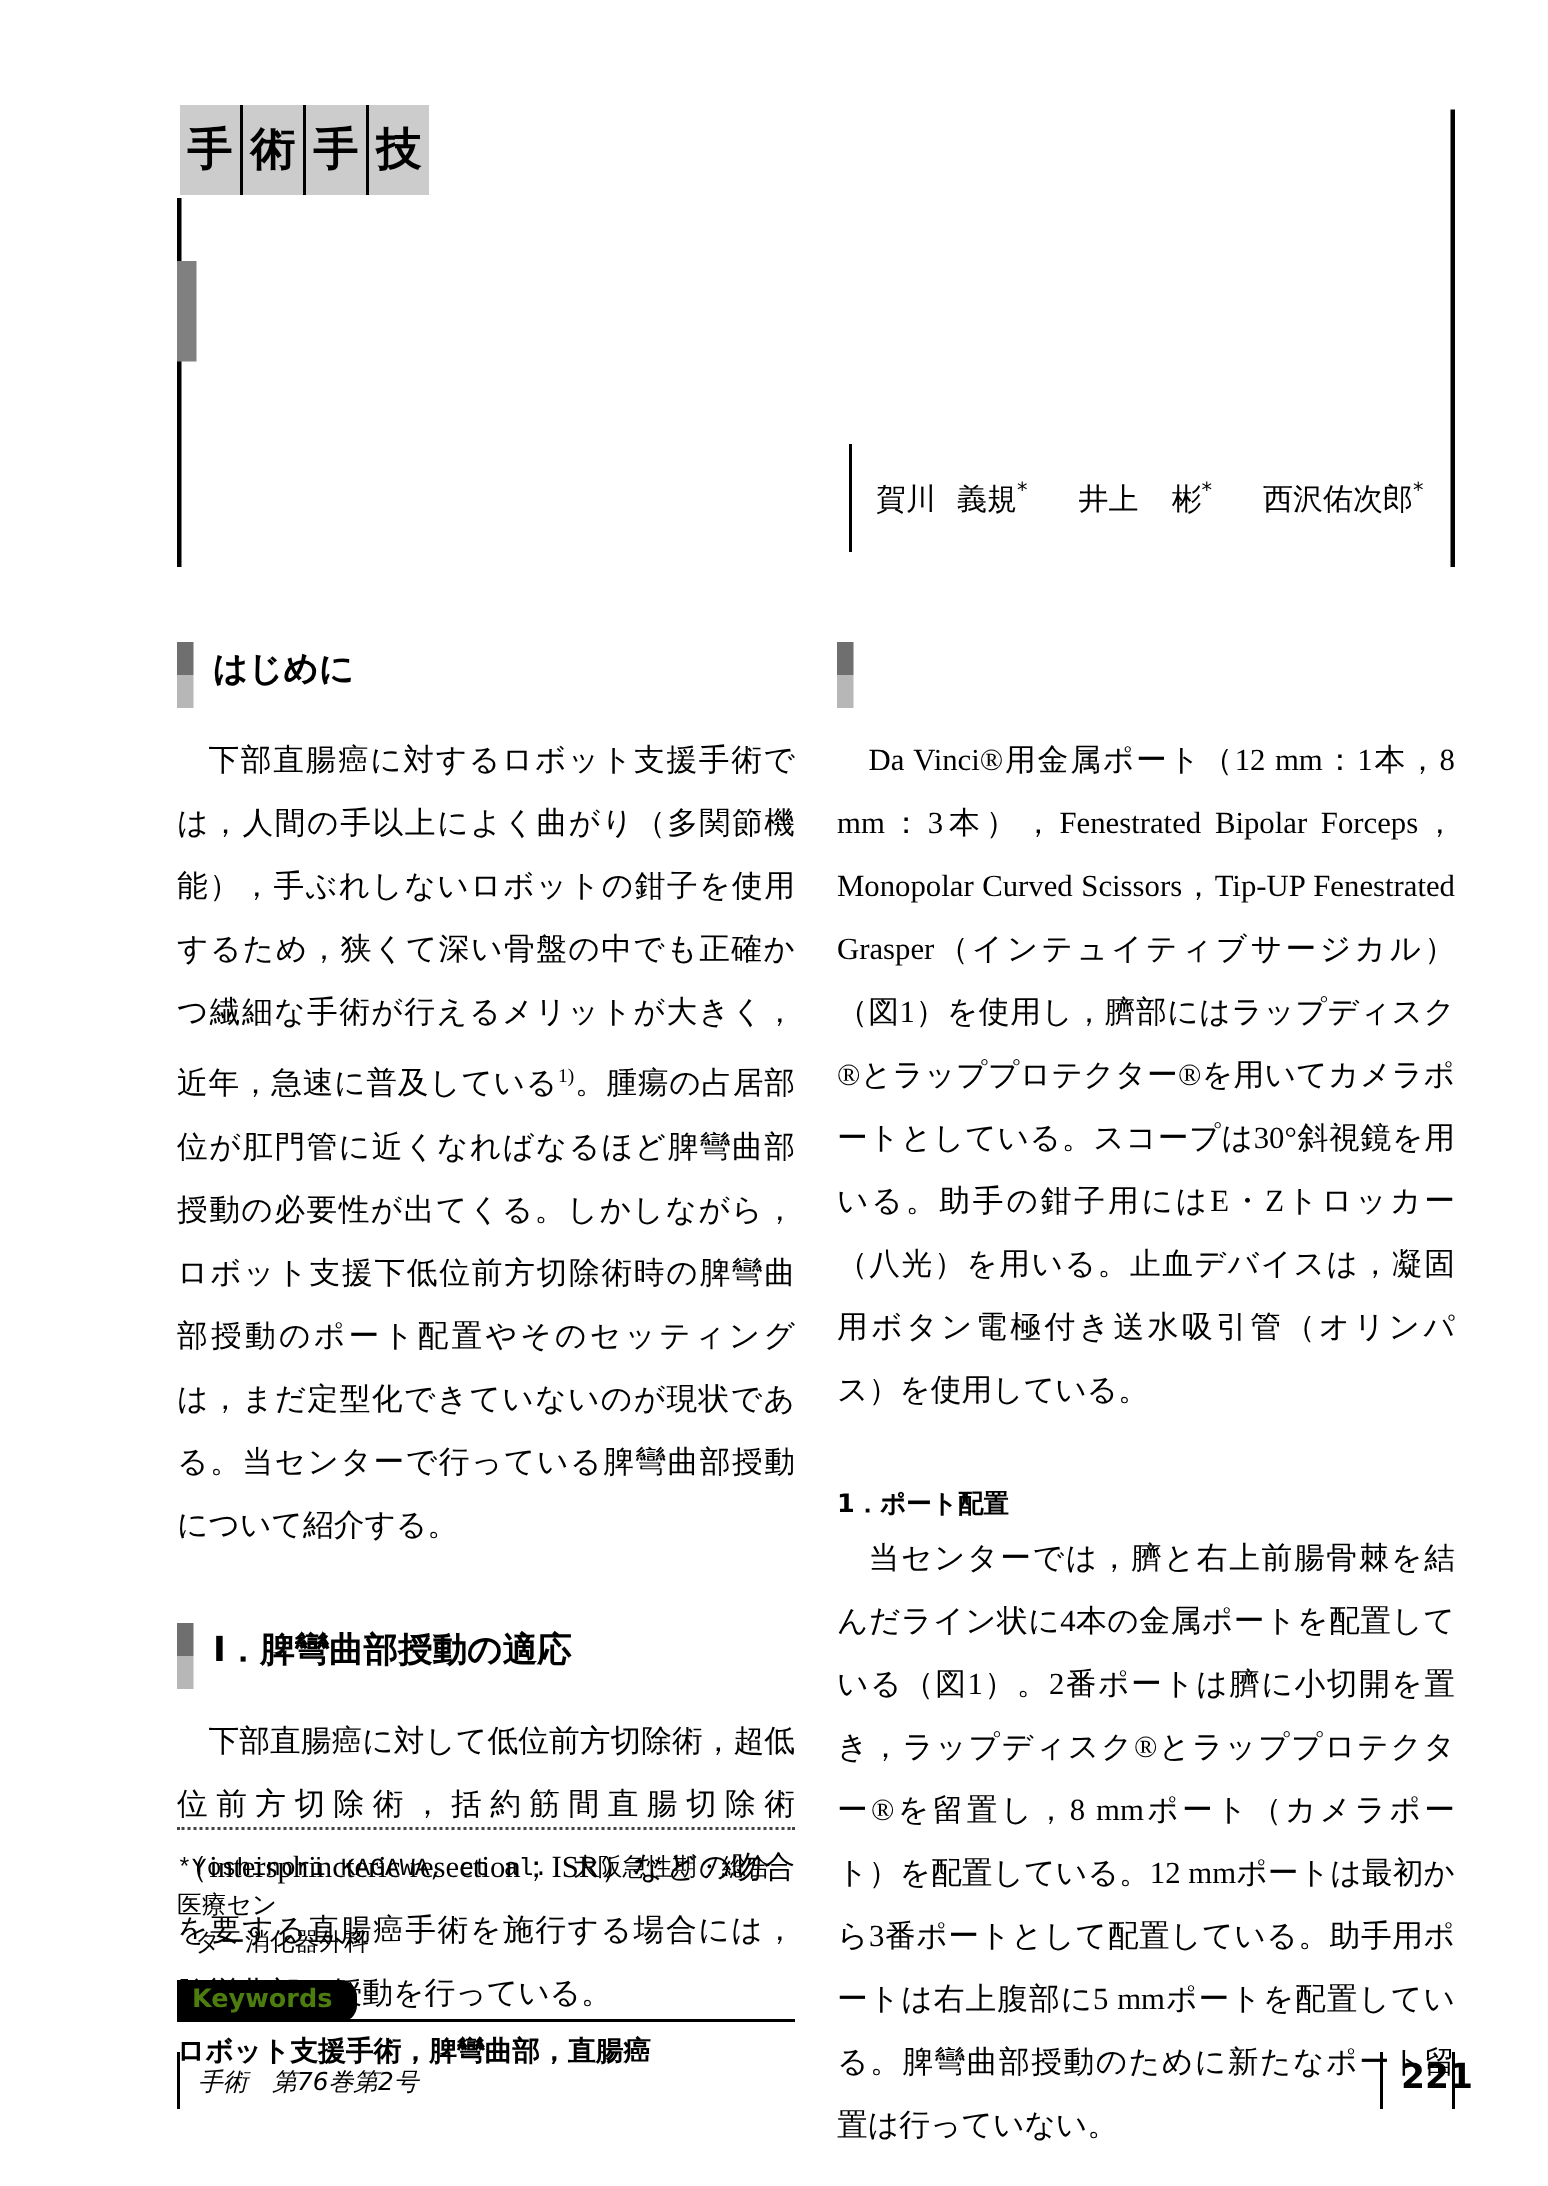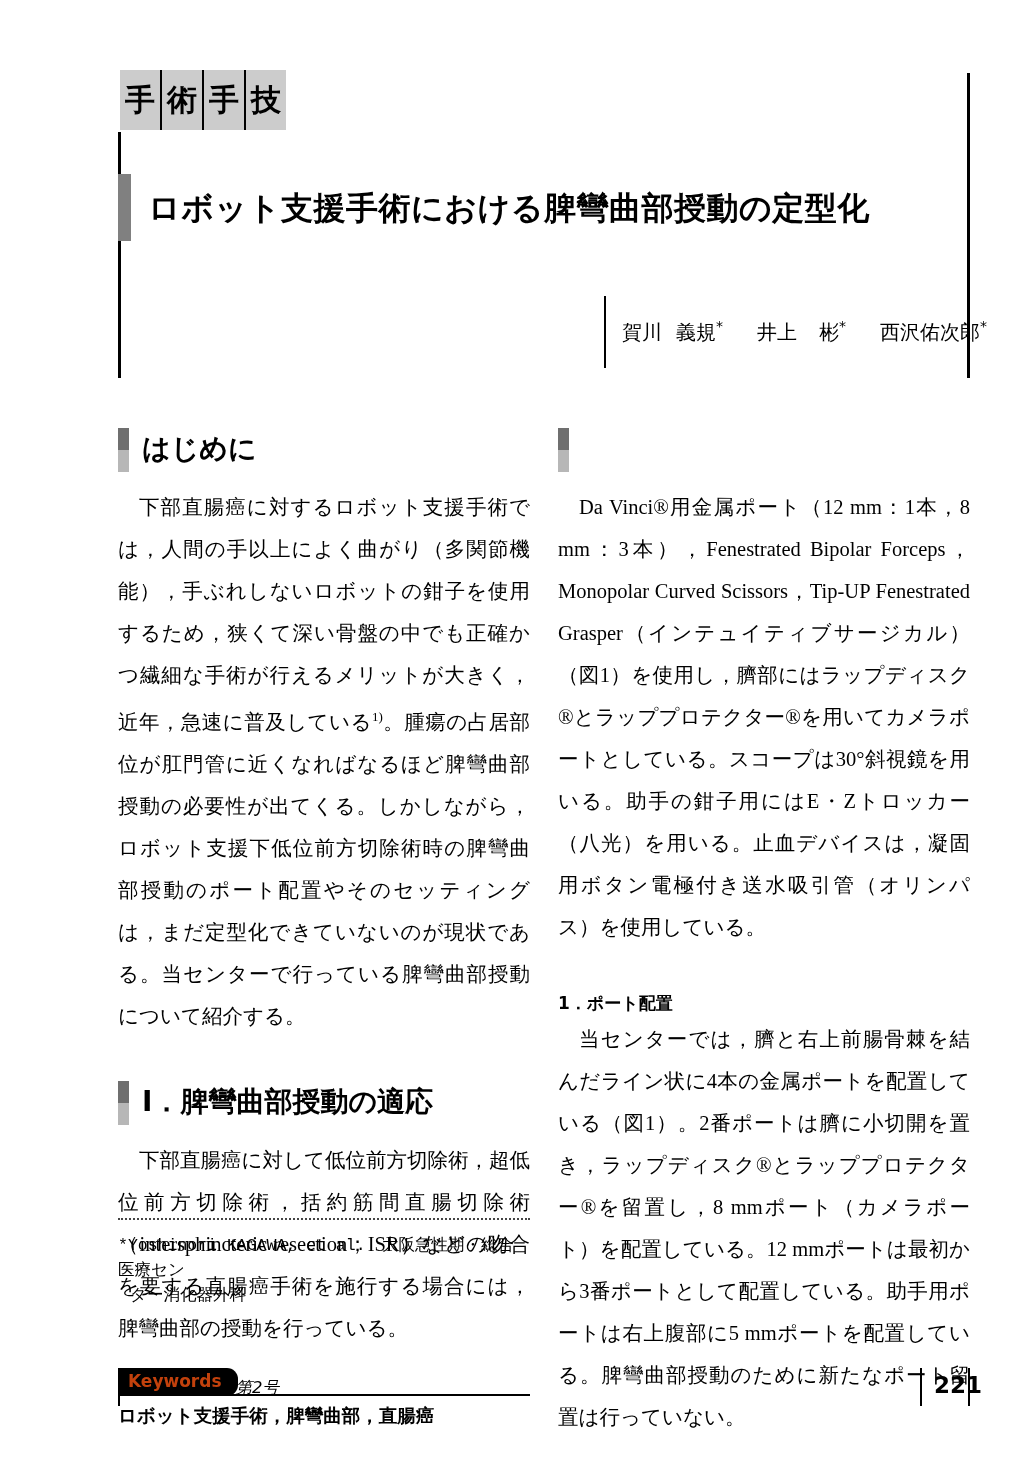--- a/index.html
+++ b/index.html
@@ -100,21 +100,20 @@
     position: absolute;
     left: 448px;
     top: 226px;
     width: 342px;
     height: 72px;
     border-left: 2px solid #000;
     box-sizing: border-box;
     display: flex;
     align-items: center;
     padding-left: 16px;
-    margin-left: 38px;
   }
   .authors .au {
     font-family: "DejaVu Sans", "Liberation Sans", sans-serif;
     font-size: 20px;
     white-space: nowrap;
   }
   .authors .au sup {
     font-size: 14px;
     vertical-align: super;
   }
@@ -130,21 +129,21 @@
   }
   .col-left  { left: 118px; }
   .col-right { left: 558px; }
 
   h2.sec {
     margin: 0 0 14px 0;
     display: flex;
     align-items: stretch;
     font-family: "DejaVu Sans", "Liberation Sans", sans-serif;
     font-weight: bold;
-    font-size: 28px;
+    font-size: 23px;
     line-height: 1;
   }
   h2.sec .marker {
     width: 11px;
     flex: 0 0 auto;
     margin-right: 13px;
     background: linear-gradient(to bottom, #6f6f6f 0%, #6f6f6f 50%, #b7b7b7 50%, #b7b7b7 100%);
     min-height: 44px;
   }
   h2.sec .label {
@@ -202,30 +201,29 @@
     display: block;
     padding-left: 12px;
   }
   .kw-block {
     margin-top: 12px;
     position: relative;
   }
   .kw-badge {
     display: inline-block;
     background: #000;
-    color: #c2410c;
+    color: #4d7c0f;
     font-family: "DejaVu Sans", "Liberation Sans", sans-serif;
     font-weight: bold;
     font-size: 17px;
     line-height: 1;
     padding: 5px 16px 6px 10px;
     border-radius: 0 11px 11px 0;
     position: relative;
     z-index: 2;
-    margin-top: 48px;
   }
   .kw-rule {
     width: 412px;
     height: 2px;
     background: #000;
     margin-top: -2px;
     position: relative;
     z-index: 1;
   }
   .kw-list {
@@ -284,21 +282,20 @@
 
     <div class="category">
       <div class="cell">手</div>
       <div class="cell">術</div>
       <div class="cell">手</div>
       <div class="cell">技</div>
     </div>
 
     <div class="title-wrap">
       <div class="title-accent"></div>
-      <div class="title-text">ロボット支援手術における脾彎曲部授動の定型化</div>
     </div>
 
     <div class="authors">
       <div class="au">
         <span>賀川</span><span class="gap-sm"></span><span>義規</span><sup>*</sup><span class="gap-lg"></span><span>井上</span><span class="gap-md"></span><span>彬</span><sup>*</sup><span class="gap-lg"></span><span>西沢佑次郎</span><sup>*</sup>
       </div>
     </div>
   </div>
 
   <div class="col col-left">

